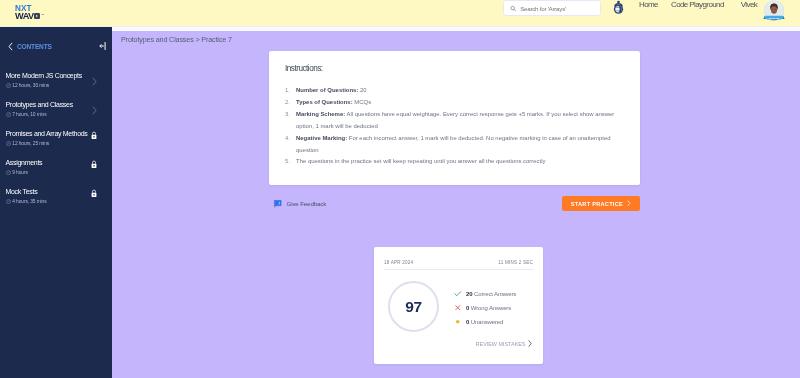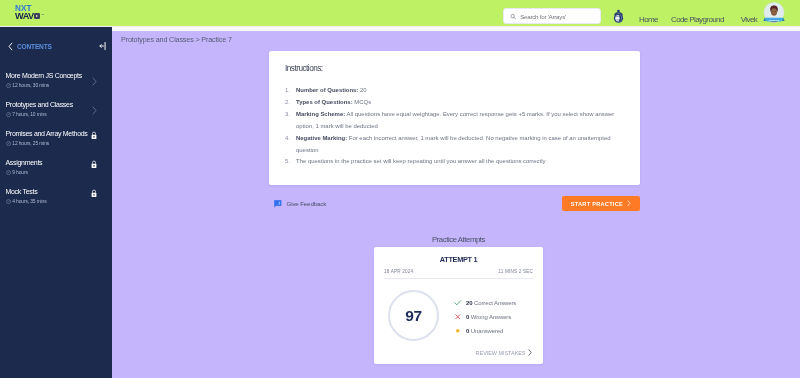--- a/index.html
+++ b/index.html
@@ -8,31 +8,31 @@
     font-family: "Liberation Sans", sans-serif;
     background: #f8f9fd;
     color: #1c1f3b;
     -webkit-font-smoothing: antialiased;
     -moz-osx-font-smoothing: grayscale;
   }
 
   
   .header {
     position: absolute; top: 0; left: 0; width: 800px; height: 27px;
-    background: #bef264; display: flex; align-items: center;
+    background: #fef9c3; display: flex; align-items: center;
     border-bottom: 1px solid #edeff5;
   }
   .logo { position:absolute; left: 15px; top: 5px; line-height: 1; }
   .logo .l1 { font-size: 8.2px; font-weight: 700; color: #2f7ad6; letter-spacing: 0.1px; display:block; }
   .logo .l2 { font-size: 9.2px; font-weight: 700; color: #16234f; letter-spacing: -0.5px; display:block; margin-top:-1.5px;}
   .logo .ebox { display:inline-block; width:6.2px; height:6.4px; background:#3b4557; border-radius:1.2px; position:relative; vertical-align:-0.7px; margin-left:0.2px;}
   .logo .ebox .tri { position:absolute; left:2.0px; top:1.5px; width:0; height:0; border-left:2.6px solid #fff; border-top:1.7px solid transparent; border-bottom:1.7px solid transparent;}
   .logo .tm { font-size: 3px; color:#59637c; vertical-align: 2.5px; margin-left:1.2px; letter-spacing:0;}
 
-  .header-right { position:absolute; left: 503px; top:0; height:24px; display: flex; align-items: flex-end; }
+  .header-right { position:absolute; left: 503px; top:0; height:24px; display: flex; align-items: flex-start; }
   .globe { display:flex; align-items:center; margin-left: 11px; }
   .navlink:first-of-type { margin-left: 14px; }
   .search {
     width: 98px; height: 16px; border: 1px solid #e6e9f1; border-radius: 3px;
     display: flex; align-items: center; padding: 0 6px; gap: 4px; background: #fff;
   }
   .navlink { margin-left: 13px; }
   .avatar-wrap { margin-left: 6px; }
   .navlink.nlast { margin-left: 17px; }
   .search input {
@@ -273,24 +273,22 @@
       <span>Give Feedback</span>
     </div>
     <button class="btn-start">
       <span>START PRACTICE</span>
       <svg width="4" height="6.5" viewBox="0 0 7 11">
         <path d="M1.6 1.2 L5.4 5.5 L1.6 9.8" fill="none" stroke="#fff" stroke-width="1.2" stroke-linecap="round" stroke-linejoin="round"></path>
       </svg>
     </button>
   </div>
 
-  <div class="attempts-title">Practice Attempts</div>
 
   <div class="attempt-card">
-    <div class="att-title">ATTEMPT 1</div>
     <div class="att-meta">
       <span>18 APR 2024</span>
       <span>11 MINS 2 SEC</span>
     </div>
     <div class="att-hr"></div>
     <div class="att-body">
       <div class="score-ring">
         <span>97</span>
       </div>
       <div class="stats" id="stats-list">

